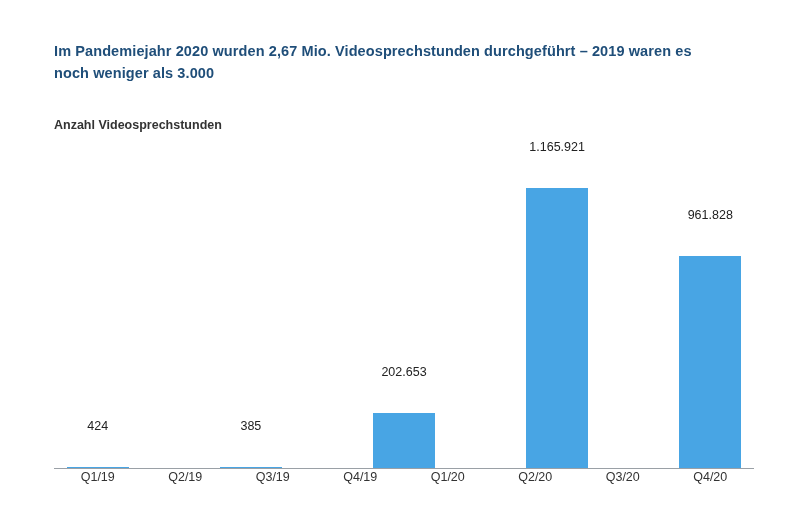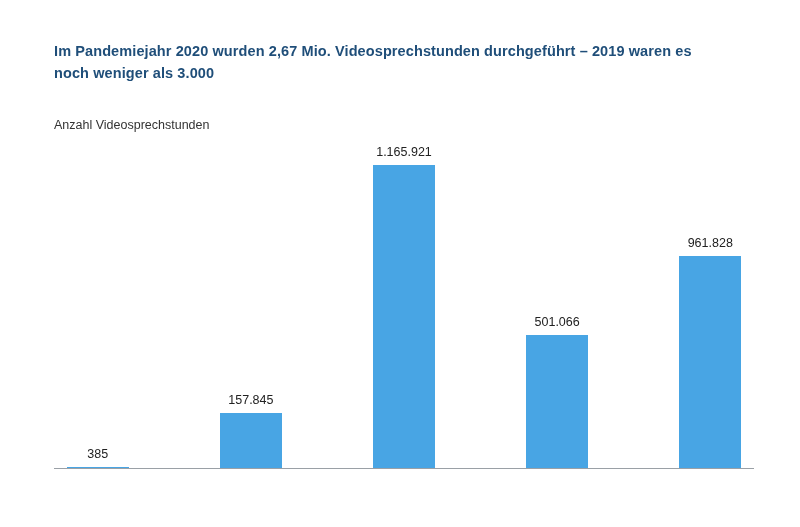--- a/index.html
+++ b/index.html
@@ -31,21 +31,21 @@
     font-weight: bold;
     line-height: 1.55;
     letter-spacing: 0.1px;
   }
   .subtitle {
     position: absolute;
     left: 54px;
     top: 118px;
     color: #333333;
     font-size: 12.5px;
-    font-weight: normal;
+    font-weight: bold;
   }
   .baseline {
     position: absolute;
     left: 54px;
     top: 468px;
     width: 700px;
     height: 1px;
     background: #9aa0a6;
   }
   .bars {
@@ -59,20 +59,21 @@
     justify-content: space-between;
   }
   .bar-col {
     width: 87.5px;
     height: 100%;
     position: relative;
     display: flex;
     flex-direction: column;
     justify-content: flex-end;
     align-items: center;
+    gap: 28px;
   }
   .bar-value {
     font-size: 12.5px;
     color: #222222;
     margin-bottom: 6px;
     white-space: nowrap;
   }
   .bar-rect {
     width: 62px;
     background: #48a5e4;
@@ -96,37 +97,47 @@
 <body>
 
 <div id="page">
 
   <div class="title">Im Pandemiejahr 2020 wurden 2,67 Mio. Videosprechstunden durchgeführt – 2019 waren es noch weniger als 3.000</div>
 
   <div class="subtitle">Anzahl Videosprechstunden</div>
 
   <div class="bars">
     <div class="bar-col">
+      <span class="bar-value">424</span>
+      <div class="bar-rect" style="height:1px;"></div>
+    </div>
+    <div class="bar-col">
       <span class="bar-value">385</span>
       <div class="bar-rect" style="height:1px;"></div>
     </div>
     <div class="bar-col">
-      <span class="bar-value">157.845</span>
+      <span class="bar-value">202.653</span>
       <div class="bar-rect" style="height:55px;"></div>
     </div>
     <div class="bar-col">
       <span class="bar-value">1.165.921</span>
       <div class="bar-rect" style="height:303px;"></div>
-    </div>
-    <div class="bar-col">
-      <span class="bar-value">501.066</span>
-      <div class="bar-rect" style="height:133px;"></div>
     </div>
     <div class="bar-col">
       <span class="bar-value">961.828</span>
       <div class="bar-rect" style="height:212px;"></div>
     </div>
   </div>
 
   <div class="baseline"></div>
 
+  <div class="labels">
+    <div class="x-label">Q1/19</div>
+    <div class="x-label">Q2/19</div>
+    <div class="x-label">Q3/19</div>
+    <div class="x-label">Q4/19</div>
+    <div class="x-label">Q1/20</div>
+    <div class="x-label">Q2/20</div>
+    <div class="x-label">Q3/20</div>
+    <div class="x-label">Q4/20</div>
+  </div>
 
 </div>
 
 </body></html>

